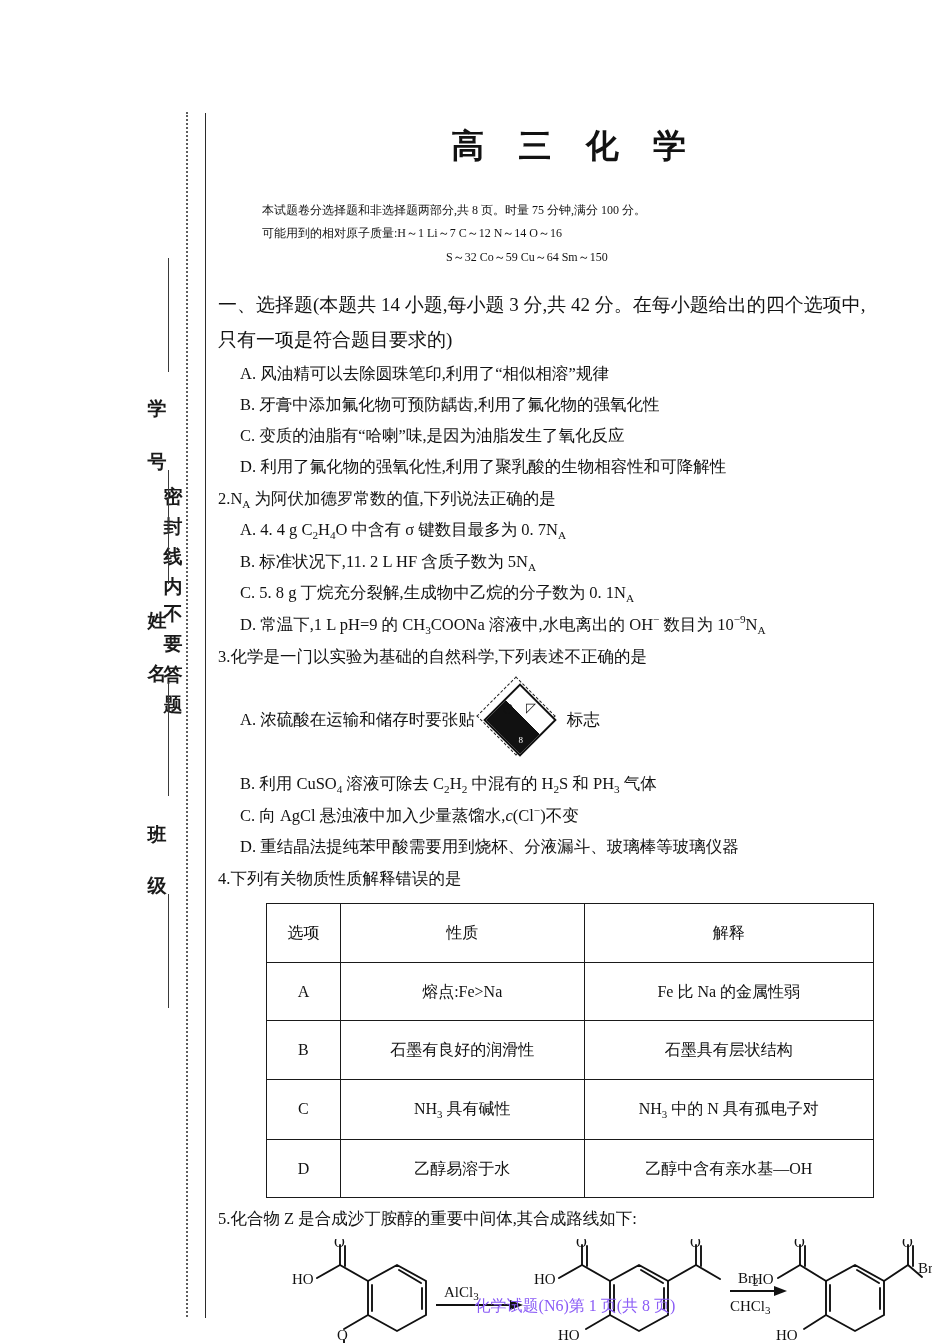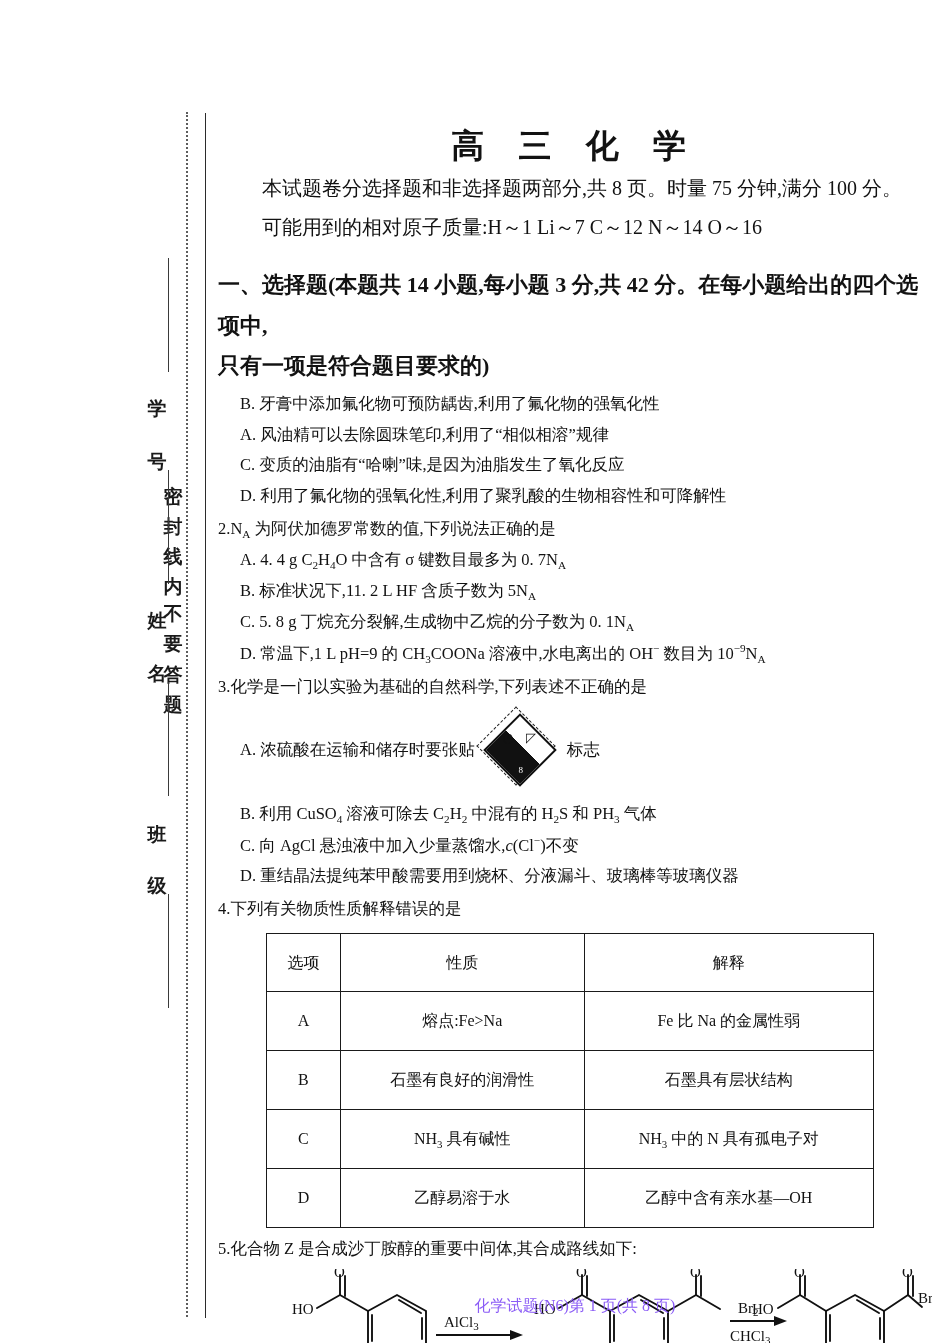--- a/index.html
+++ b/index.html
@@ -85,30 +85,31 @@
   .doc-title {
     text-align: center;
     font-size: 33px;
     font-weight: bold;
     letter-spacing: 13px;
     margin-top: 124px;
     font-family: "Liberation Serif", "DejaVu Serif", serif;
   }
 
   .intro {
-    font-size: 20px;
+    font-size: 12px;
     line-height: 1.95;
+    margin-top: 30px;
     padding-left: 32px;
   }
   .intro .indent2 { padding-left: 12px; }
   .mass-line2 { padding-left: 196px; }
 
   .section-head {
-    font-size: 22px;
-    font-weight: bold;
+    font-size: 19px;
+    font-weight: normal;
     line-height: 1.85;
     margin-top: 18px;
   }
 
   .q {
     font-size: 16.5px;
     line-height: 1.86;
     margin-top: 2px;
   }
   .q-stem { }
@@ -213,30 +214,31 @@
   <div class="seal-rule" style="top:894px;height:114px;"></div>
 </div>
 
 <div id="content">
 
   <div class="doc-title">高 三 化 学</div>
 
   <div class="intro">
     <div class="indent2">本试题卷分选择题和非选择题两部分,共 8 页。时量 75 分钟,满分 100 分。</div>
     <div class="indent2">可能用到的相对原子质量:H～1   Li～7   C～12   N～14   O～16</div>
+    <div class="mass-line2">S～32   Co～59   Cu～64   Sm～150</div>
   </div>
 
   <div class="section-head">
     <div>一、选择题(本题共 14 小题,每小题 3 分,共 42 分。在每小题给出的四个选项中,</div>
     <div>只有一项是符合题目要求的)</div>
   </div>
 
   <div class="q">
+    <div class="opt">A. 风油精可以去除圆珠笔印,利用了“相似相溶”规律</div>
     <div class="opt">B. 牙膏中添加氟化物可预防龋齿,利用了氟化物的强氧化性</div>
-    <div class="opt">A. 风油精可以去除圆珠笔印,利用了“相似相溶”规律</div>
     <div class="opt">C. 变质的油脂有“哈喇”味,是因为油脂发生了氧化反应</div>
     <div class="opt">D. 利用了氟化物的强氧化性,利用了聚乳酸的生物相容性和可降解性</div>
   </div>
 
   <div class="q">
     <div class="q-stem">
       <span>2.</span><span>N<sub>A</sub> 为阿伏加德罗常数的值,下列说法正确的是</span>
     </div>
     <div class="opt">A. 4. 4 g C<sub>2</sub>H<sub>4</sub>O 中含有 σ 键数目最多为 0. 7N<sub>A</sub></div>
     <div class="opt">B. 标准状况下,11. 2 L HF 含质子数为 5N<sub>A</sub></div>

